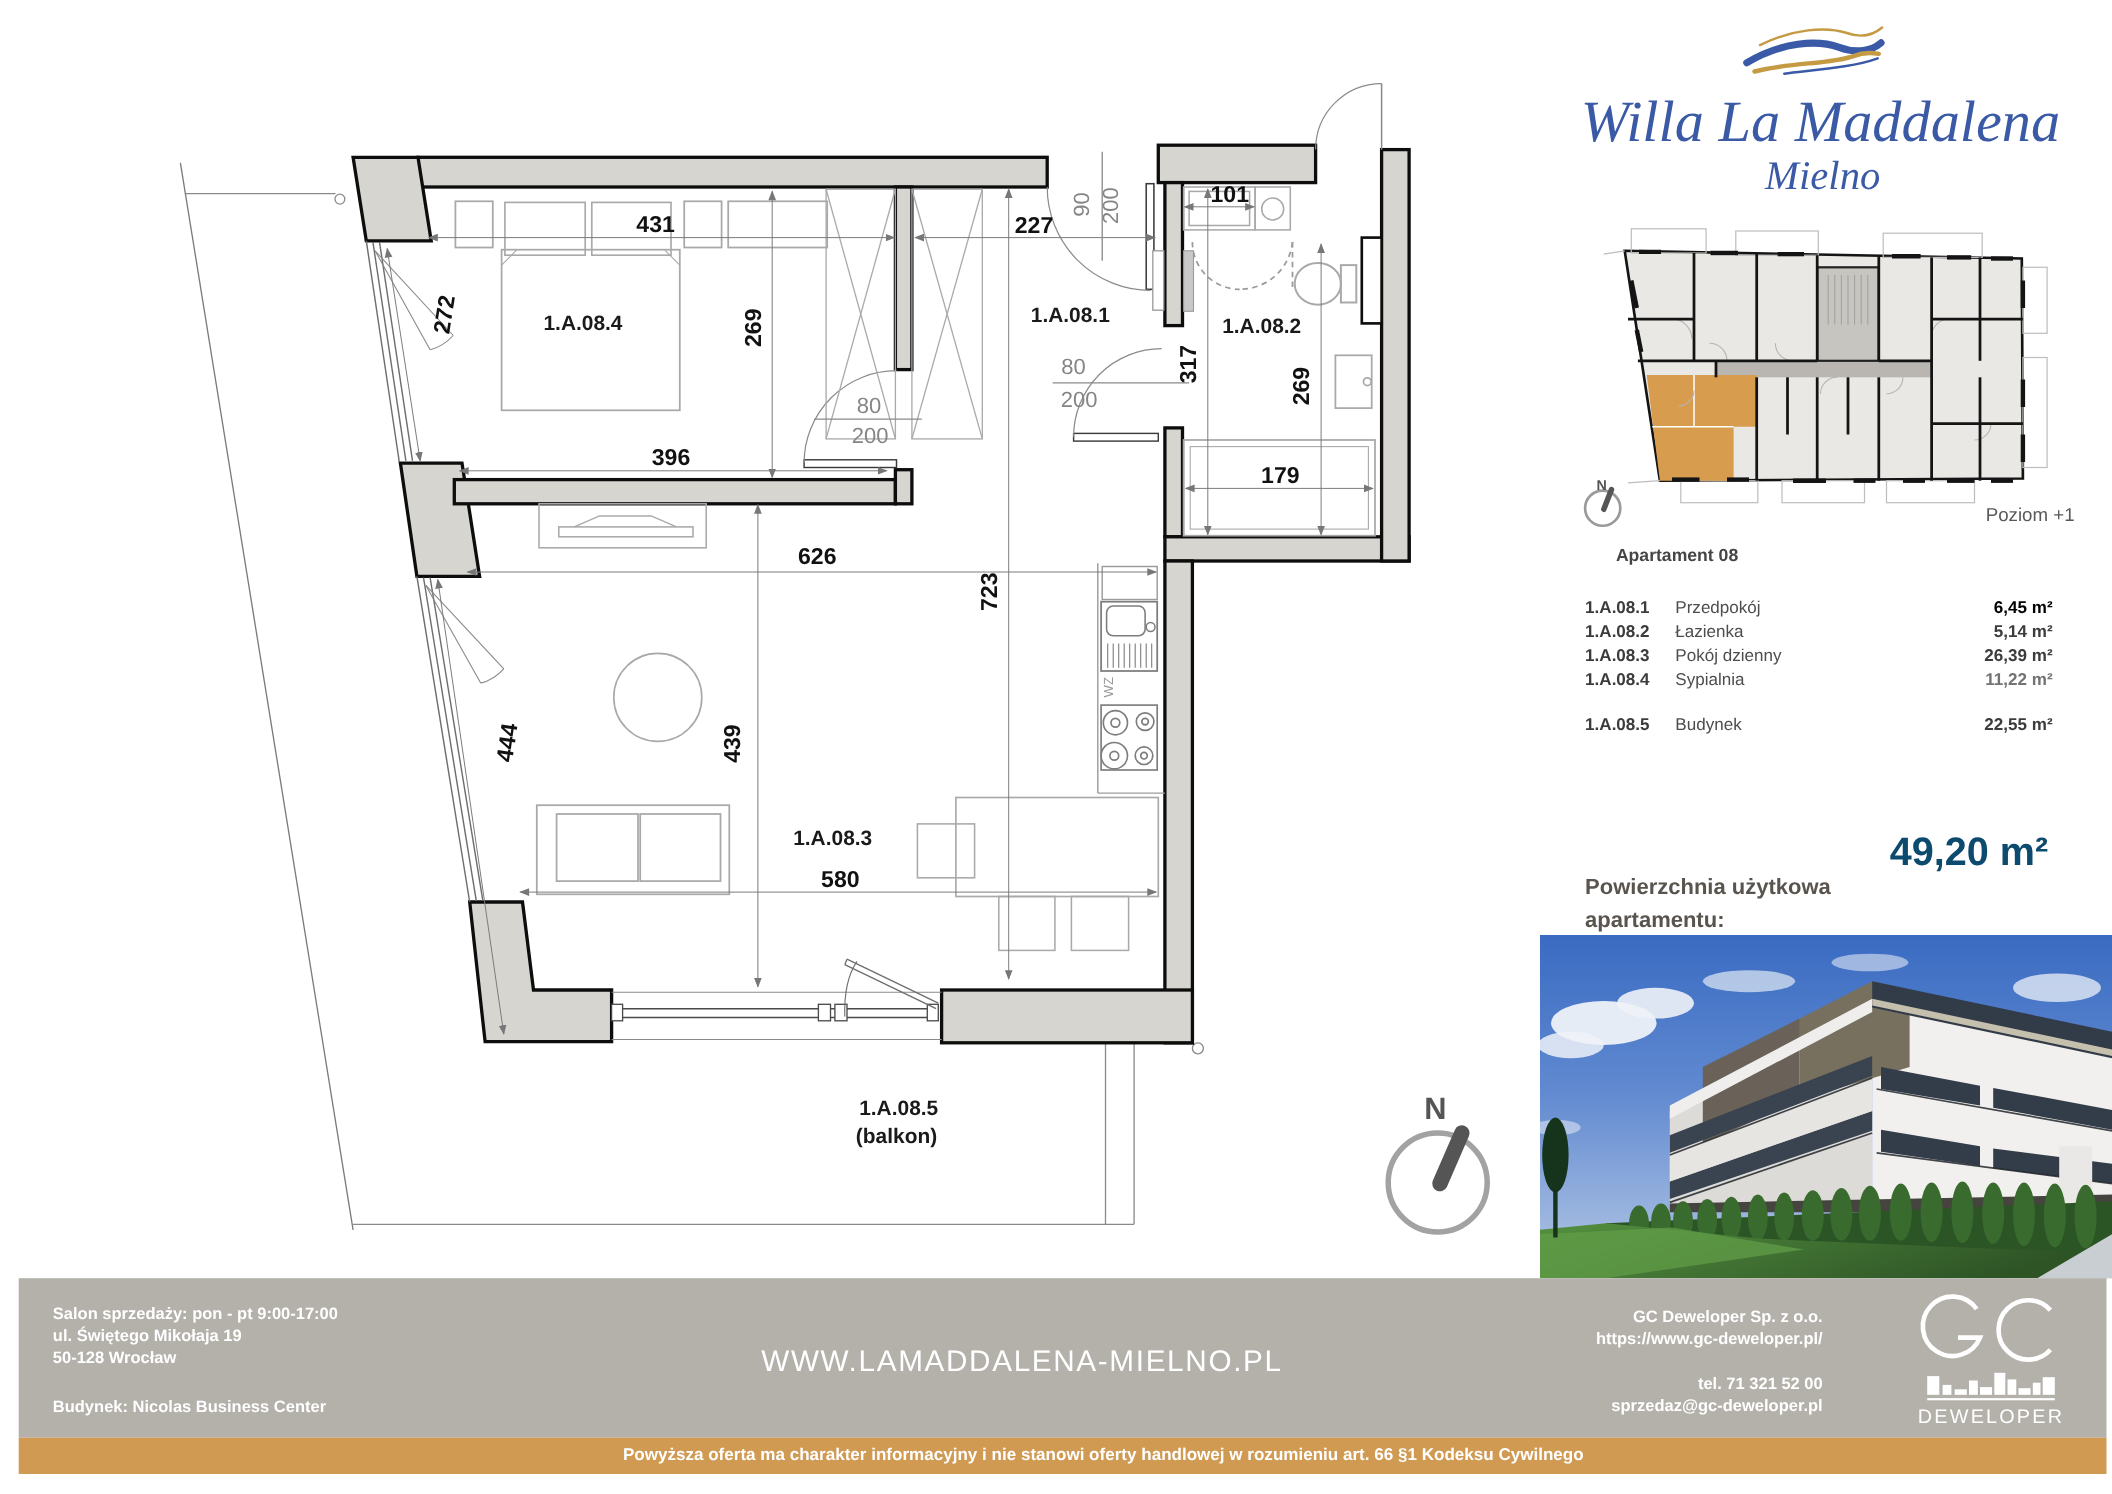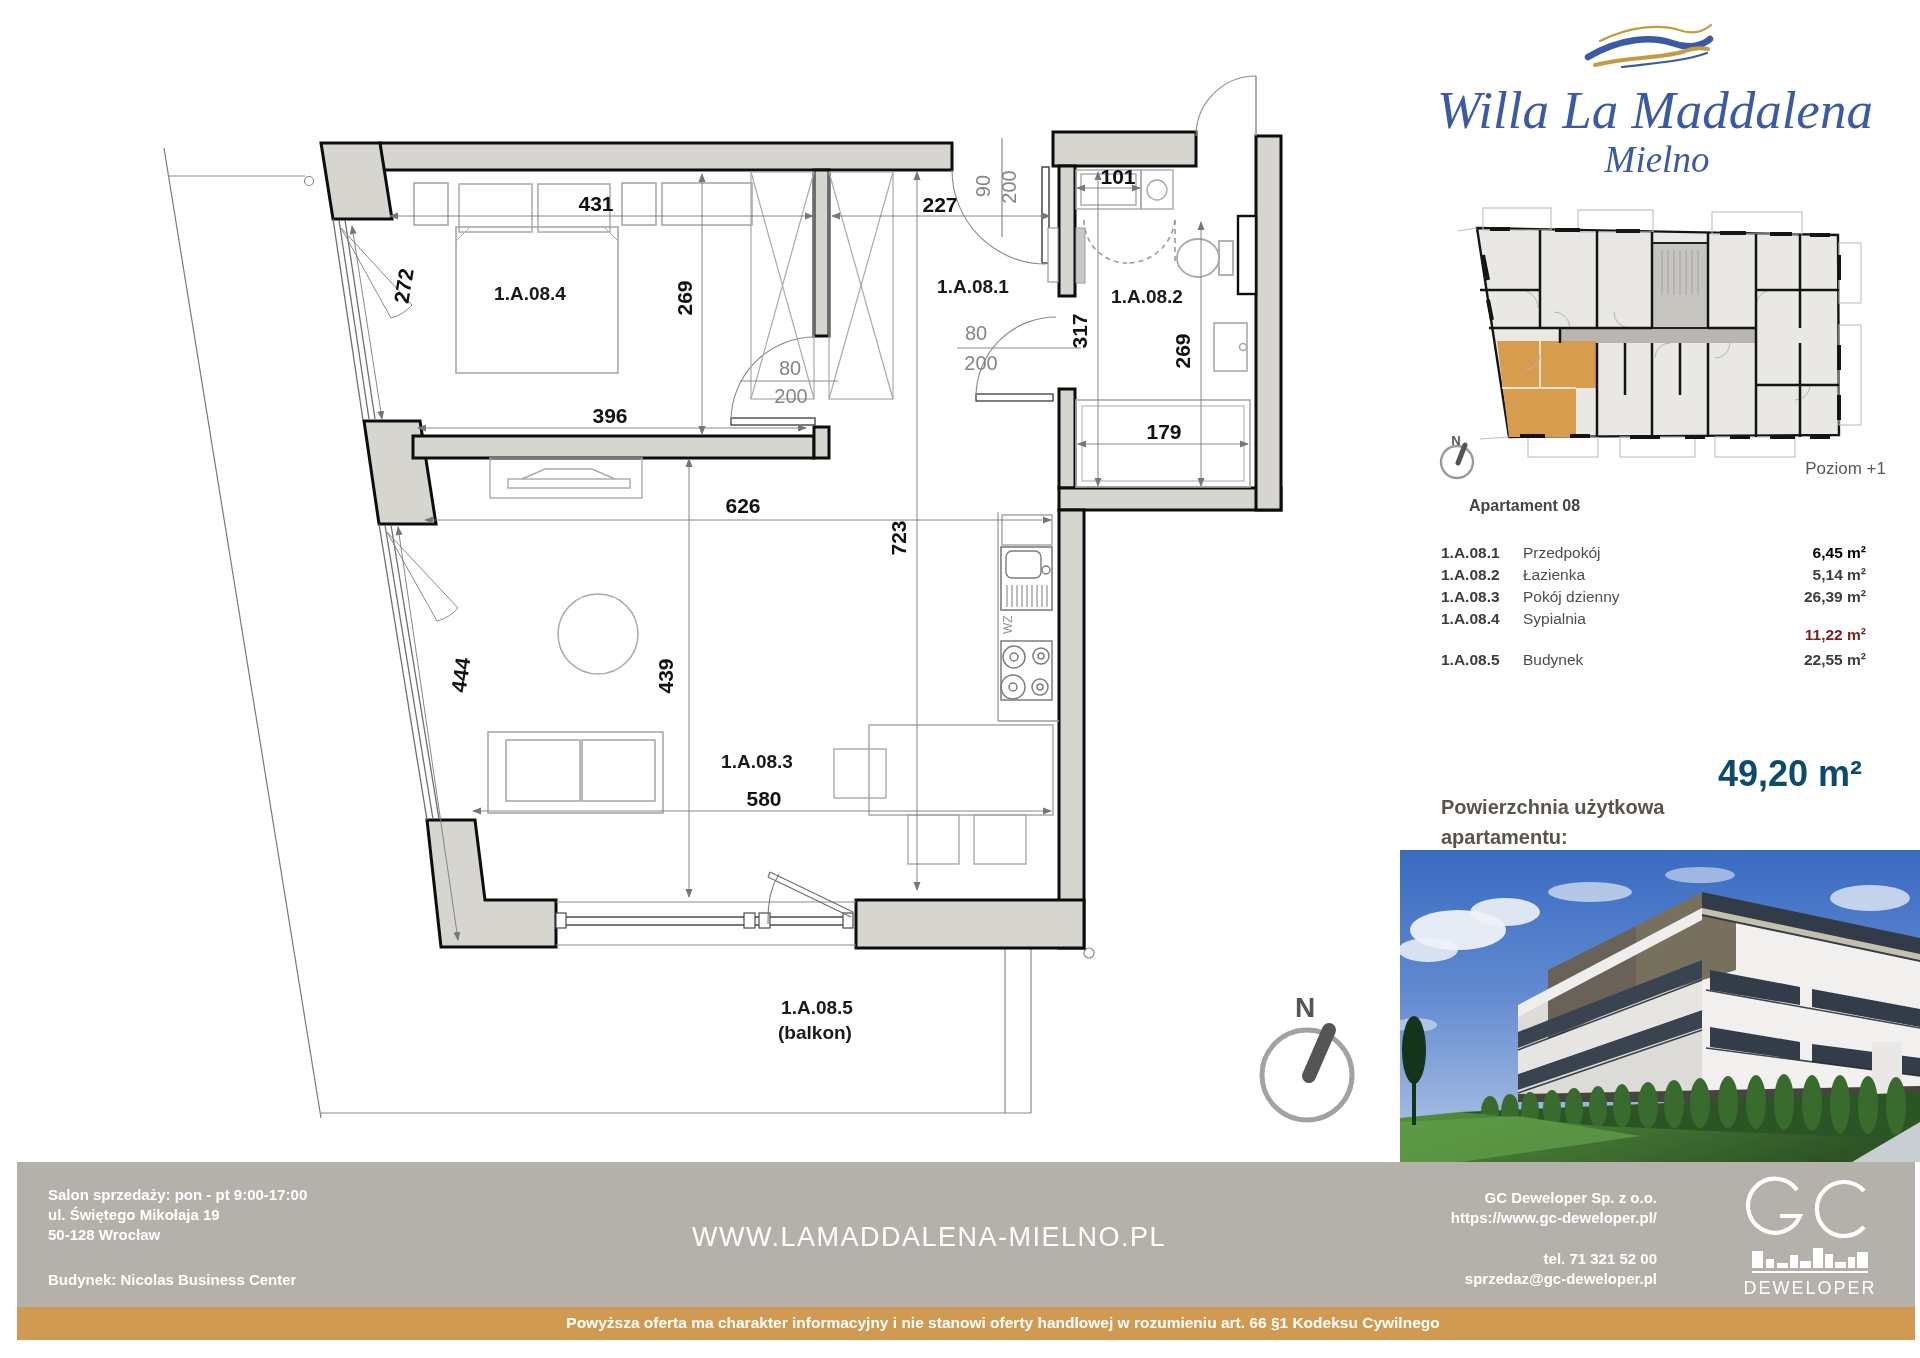--- a/index.html
+++ b/index.html
@@ -435,21 +435,21 @@
 </svg>
 
 <div id="info">
 
   <div class="abs" style="left:1441px;top:497px;font-size:16px;font-weight:bold;color:#454545;margin-left:28px;">Apartament 08</div>
 
   <div class="abs" style="left:1441px;top:542px;font-size:15.5px;color:#4d4d4d;line-height:22px;width:425px;">
     <div><b style="color:#3c3c3c">1.A.08.1</b><span style="position:absolute;left:82px">Przedpokój</span><b style="position:absolute;right:0;color:#000000">6,45 m²</b></div>
     <div><b style="color:#3c3c3c">1.A.08.2</b><span style="position:absolute;left:82px;top:22px">Łazienka</span><b style="position:absolute;right:0;top:22px;color:#3c3c3c">5,14 m²</b></div>
     <div><b style="color:#3c3c3c">1.A.08.3</b><span style="position:absolute;left:82px;top:44px">Pokój dzienny</span><b style="position:absolute;right:0;top:44px;color:#3c3c3c">26,39 m²</b></div>
-    <div><b style="color:#3c3c3c">1.A.08.4</b><span style="position:absolute;left:82px;top:66px">Sypialnia</span><b style="position:absolute;right:0;top:82px;color:#7f1d1d">11,22 m²</b></div>
+    <div><b style="color:#3c3c3c">1.A.08.4</b><span style="position:absolute;left:82px;top:66px">Sypialnia</span><b style="position:absolute;right:0;top:66px;color:#737373">11,22 m²</b></div>
     <div style="margin-top:19px"><b style="color:#3c3c3c">1.A.08.5</b><span style="position:absolute;left:82px;top:107px">Budynek</span><b style="position:absolute;right:0;top:107px;color:#3c3c3c">22,55 m²</b></div>
   </div>
 
   <div class="abs" style="left:1441px;top:746px;font-size:20px;font-weight:bold;color:#59544e;line-height:30px;margin-top:46px;">Powierzchnia użytkowa<br>apartamentu:</div>
 
   <div class="abs" style="left:1660px;top:753px;width:202px;font-size:36px;font-weight:bold;color:#0c4a6e;text-align:right;">49,20 m²</div>
 </div>
 
 <svg class="abs" style="left:1400px;top:850px" width="520" height="312" viewBox="0 0 520 312">
   <g id="photo">

